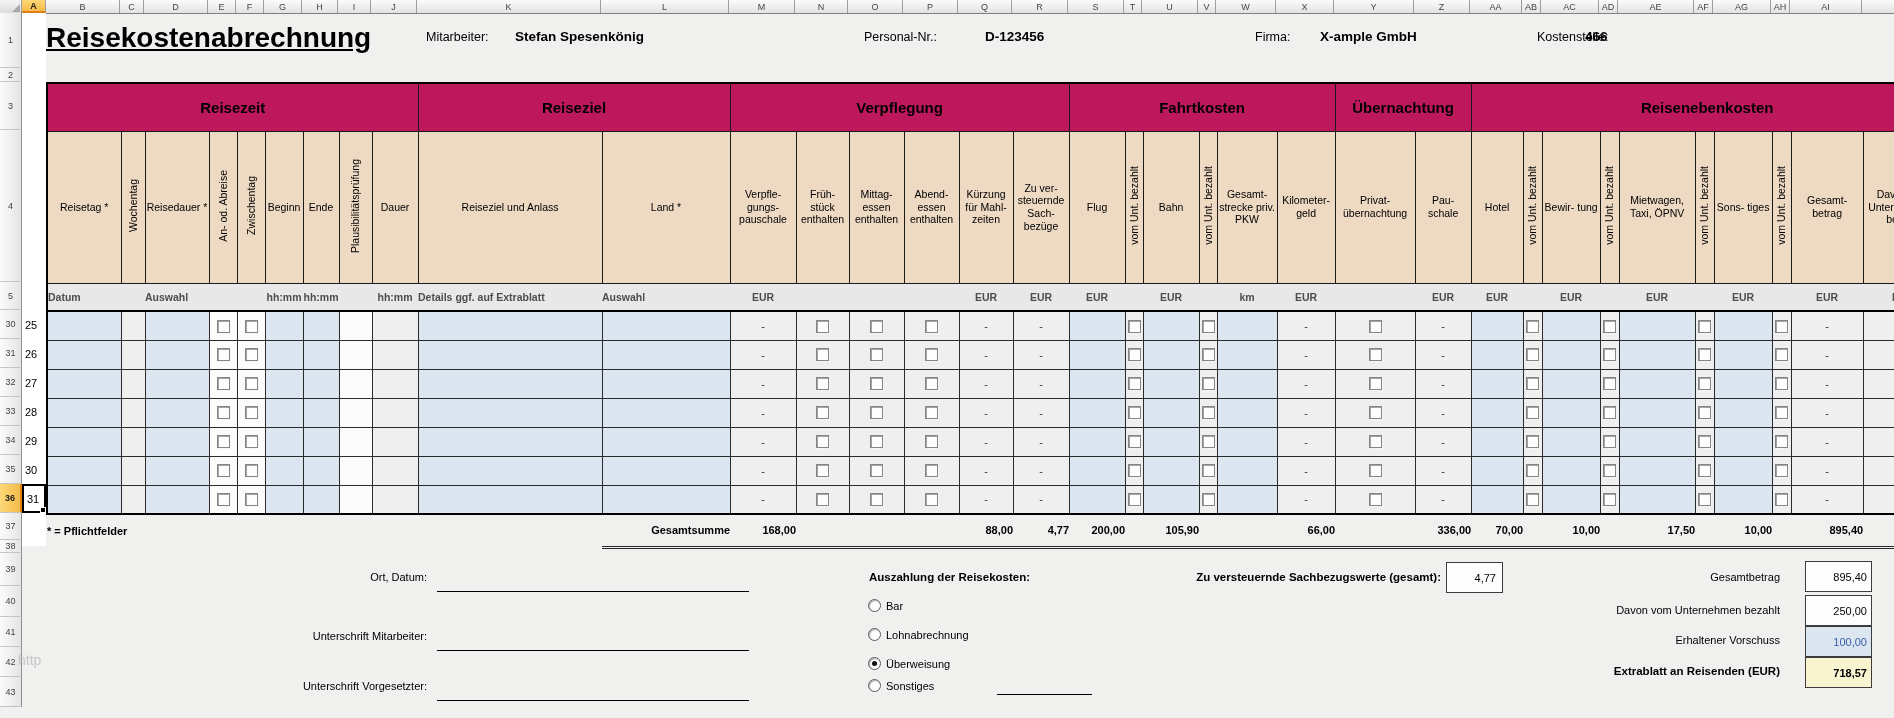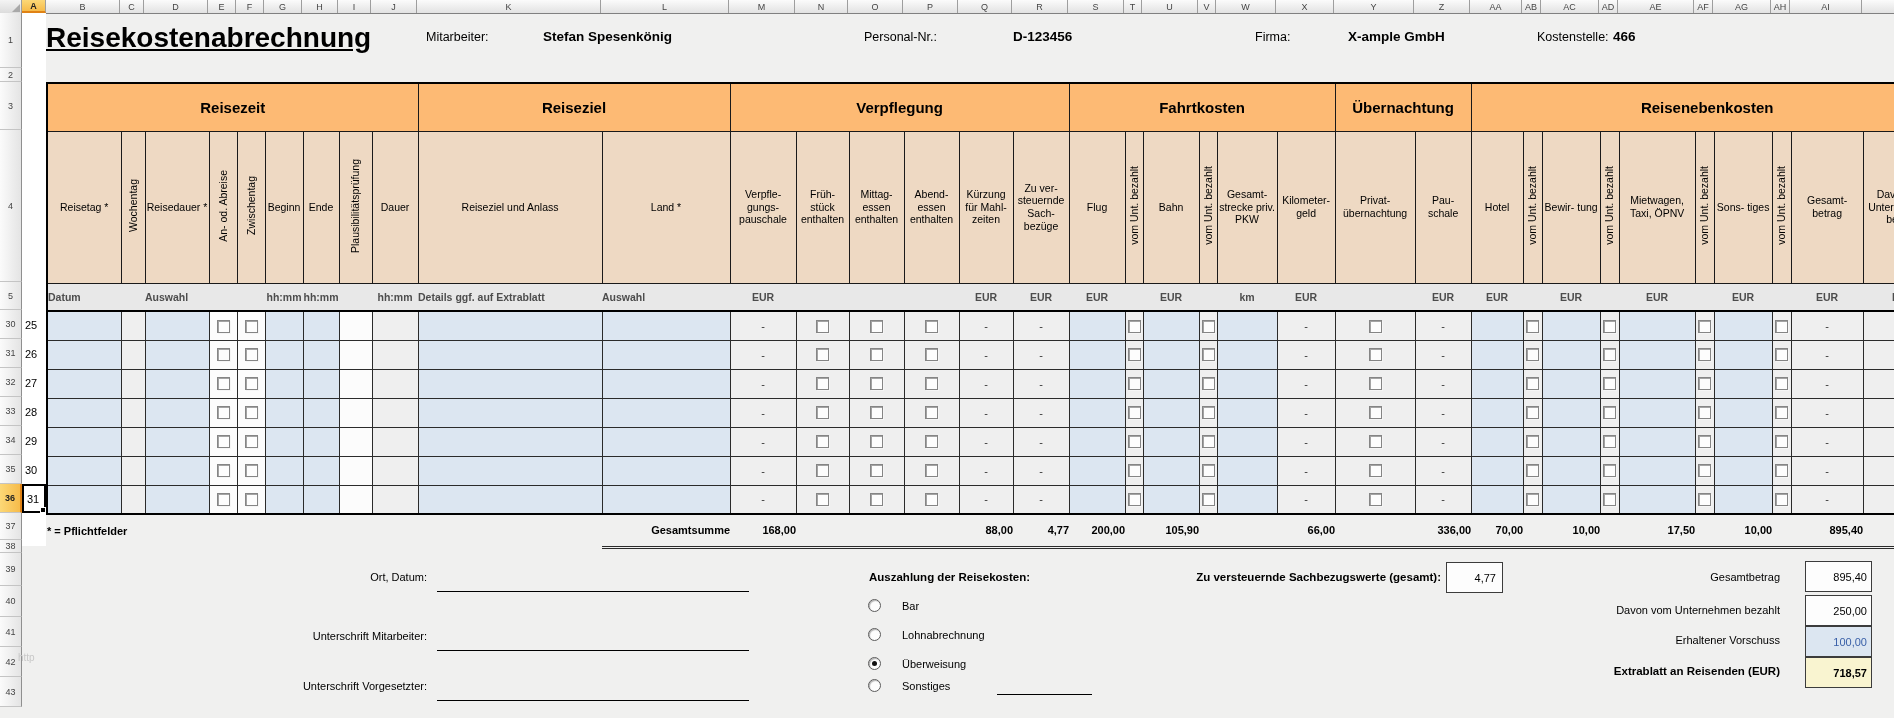--- a/index.html
+++ b/index.html
@@ -24,26 +24,26 @@
   .gcell.sel{background:linear-gradient(to right,#fcd877,#f6bb4a);border-right:2px solid #e08214;font-weight:bold;color:#222;}
   
   #colA{position:absolute;left:22px;top:13px;width:24px;height:533px;background:#ffffff;}
   .daycell{position:absolute;left:0;width:24px;height:29px;box-sizing:border-box;
     font-size:11px;display:flex;align-items:center;padding-left:3px;background:#fff;}
   .daycell.sel{border:2px solid #000;}
   .daycell.sel:after{content:"";position:absolute;right:-2px;bottom:-2px;width:4px;height:4px;background:#000;border:1px solid #fff;}
   
   #title{position:absolute;left:46px;top:22px;font-size:28px;font-weight:bold;text-decoration:underline;}
   .info-label{position:absolute;top:30px;font-size:12.5px;}
-  .info-value{position:absolute;top:29px;font-size:13.5px;font-weight:bold;margin-left:28px;}
+  .info-value{position:absolute;top:29px;font-size:13.5px;font-weight:bold;}
   
   #tablewrap{position:absolute;left:46px;top:82px;}
   table#grid{border-collapse:collapse;table-layout:fixed;}
   #grid td,#grid th{box-sizing:border-box;overflow:hidden;padding:0;}
-  th.group{background:#fdba74;font-size:15px;font-weight:bold;text-align:center;
+  th.group{background:#be185d;font-size:15px;font-weight:bold;text-align:center;
     border:1px solid #1a1a1a;border-top:2px solid #000;height:48px;}
   th.hdr{background:#eed9c3;border:1px solid #1a1a1a;font-weight:normal;font-size:10.5px;
     text-align:center;vertical-align:middle;height:152px;line-height:1.2;padding:1px;}
   .vt{writing-mode:vertical-rl;transform:rotate(180deg);white-space:nowrap;display:inline-block;}
   td.unit{background:#e8e8e8;border:none;border-bottom:2px solid #000;height:28px;
     font-size:10.5px;font-weight:bold;color:#4d4d4d;text-align:center;vertical-align:middle;}
   td.unit.ul{text-align:left;padding-left:4px;}
   tr.data td{border:1px solid #2b2b2b;height:29px;font-size:11px;text-align:center;vertical-align:middle;}
   tr.data.last td{border-bottom:2px solid #000;}
   td.c-in{background:#dce6f1;}
@@ -62,32 +62,32 @@
   
   .cb{display:inline-block;width:11px;height:11px;background:#fdfdfd;border:1px solid #858585;
     box-shadow:inset 1px 1px 0 rgba(90,90,90,.55), 1px 1px 0 #f5f5f5;vertical-align:middle;}
   .radio{width:11px;height:11px;border-radius:50%;background:#fdfdfd;border:1px solid #5c5c5c;
     box-shadow:inset 1px 1px 1px rgba(0,0,0,.3);position:relative;flex:none;}
   .radio.on:after{content:"";position:absolute;left:3px;top:3px;width:5px;height:5px;border-radius:50%;background:#111;}
   
   .sig-label{position:absolute;width:300px;text-align:right;font-size:11px;}
   .sig-line{position:absolute;width:312px;border-top:1px solid #000;height:0;}
   #payment-title{position:absolute;left:869px;top:571px;font-size:11.5px;font-weight:bold;}
-  .radio-row{position:absolute;left:868px;display:flex;align-items:center;gap:21px;font-size:11px;cursor:default;}
+  .radio-row{position:absolute;left:868px;display:flex;align-items:center;gap:5px;font-size:11px;cursor:default;}
   #sonstiges-line{position:absolute;left:997px;top:694px;width:95px;border-top:1px solid #000;}
   #sachbezug-label{position:absolute;left:1141px;top:571px;width:300px;text-align:right;font-size:11.5px;font-weight:bold;}
   #sachbezug-box{position:absolute;left:1446px;top:562px;width:57px;height:31px;box-sizing:border-box;
     background:#fdfdfd;border:1px solid #3c3c3c;font-size:11px;display:flex;align-items:center;justify-content:flex-end;padding-right:6px;}
   .total-label{position:absolute;width:320px;text-align:right;font-size:11px;}
   .total-label.bold{font-weight:bold;font-size:11.5px;}
   .total-box{position:absolute;left:1805px;width:67px;height:31px;box-sizing:border-box;background:#fdfdfd;
     border:1px solid #3c3c3c;font-size:11px;display:flex;align-items:center;justify-content:flex-end;padding-right:4px;}
   .total-box.advance{background:#dce6f1;color:#3a60a8;}
   .total-box.rest{background:#f9f4d0;font-weight:bold;}
-  #watermark{position:absolute;left:18px;top:652px;font-size:10px;color:#c8c8c8;}
+  #watermark{position:absolute;left:18px;top:652px;font-size:14px;color:#c8c8c8;}
 </style>
 </head>
 <body>
 
 <div id="colstrip">
     <div class="chcell corner" style="width:22px"></div>
     <div class="chcell sel" style="width:24px">A</div>
     <div class="chcell" style="width:74px">B</div>
     <div class="chcell" style="width:24px">C</div>
     <div class="chcell" style="width:64px">D</div>

